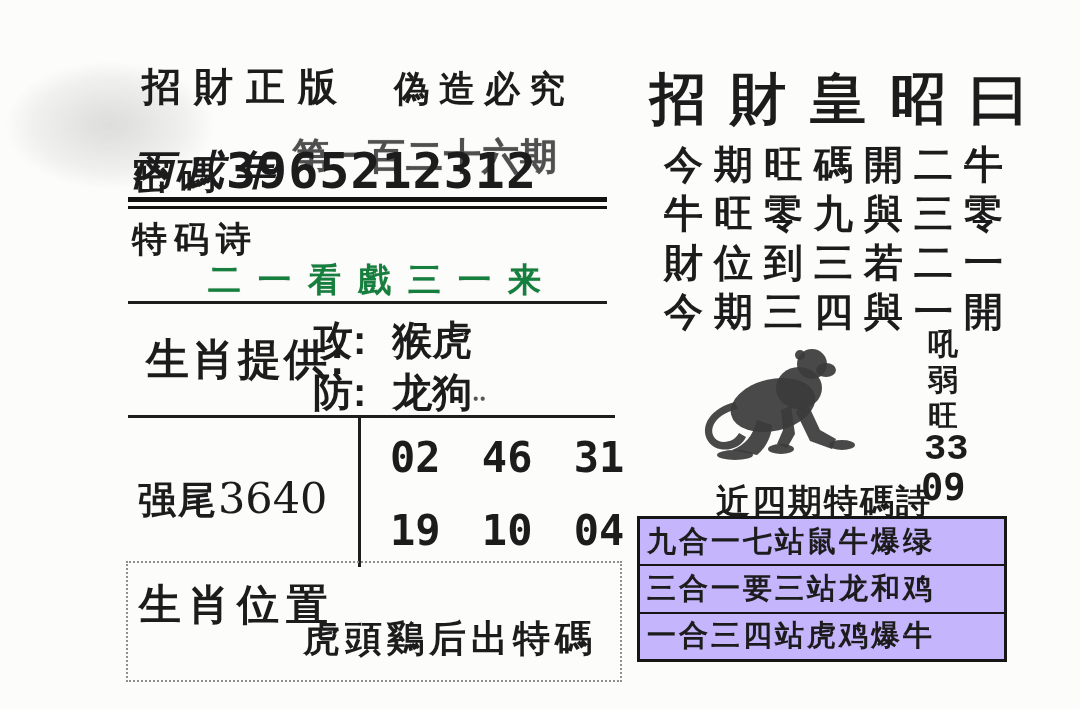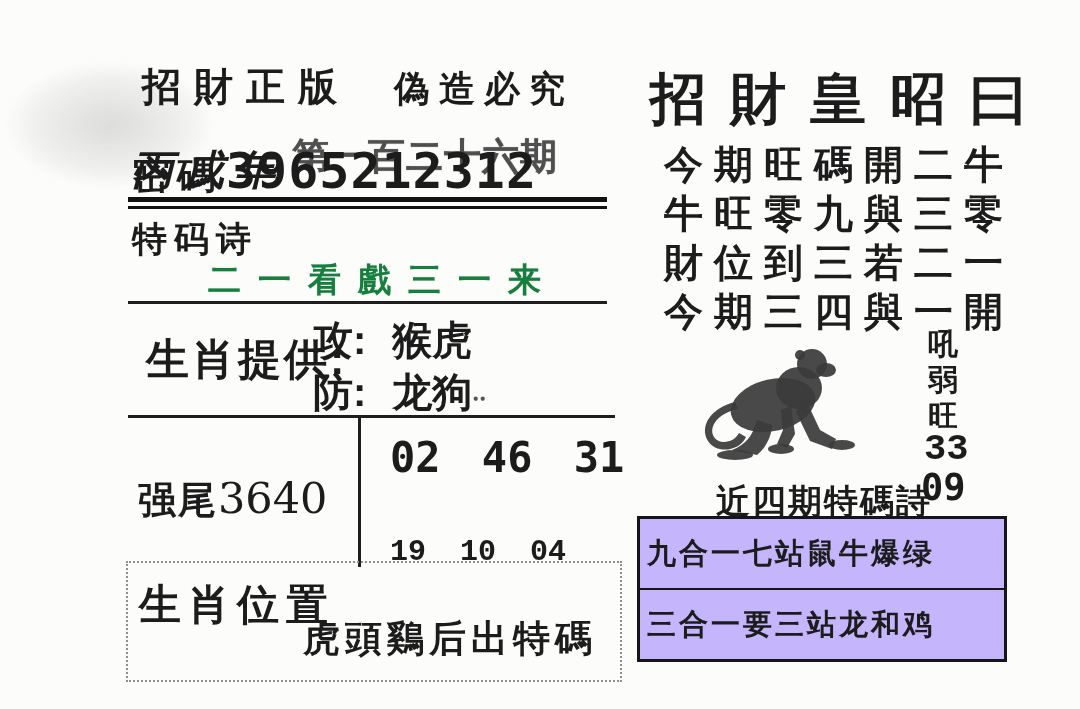--- a/index.html
+++ b/index.html
@@ -39,21 +39,21 @@
   .atk{left:313px;top:313px;font-size:40px;font-weight:700;}
   .dfd{left:313px;top:365px;font-size:40px;font-weight:700;}
   .pair-gap{display:inline-block;width:26px;}
   .dots{font-size:26px;color:#555;vertical-align:6px;letter-spacing:4px;}
   .hr2{left:128px;top:415px;width:487px;height:3px;background:#1e1e1e;}
   .vline{left:358px;top:418px;width:3px;height:149px;background:#1e1e1e;}
   .tail{left:138px;top:473px;font-size:38px;}
   .tail .lbl{font-weight:900;letter-spacing:2px;}
   .tail .val{font-size:43px;font-weight:500;}
   .numrow1{left:390px;top:433px;font-size:42px;font-weight:600;word-spacing:16px;}
-  .numrow2{left:390px;top:535px;font-size:30px;font-weight:600;word-spacing:16px;font-family:Liberation Mono, monospace;}
+  .numrow2{left:390px;top:506px;font-size:42px;font-weight:600;word-spacing:16px;}
   .dotted-box{left:126px;top:561px;width:492px;height:117px;border:2px dotted #8f8f8f;}
   .pos-label{left:139px;top:577px;font-size:42px;letter-spacing:7px;}
   .pos-line{left:303px;top:614px;font-size:37px;letter-spacing:5px;}
 
   
   .r-title{left:650px;top:62px;font-size:56px;letter-spacing:24px;}
   .r-poem{left:664px;font-size:39px;font-weight:700;letter-spacing:11px;}
   .rp0{top:138px;} .rp1{top:187px;} .rp2{top:236px;} .rp3{top:285px;}
   .monkey{left:695px;top:328px;width:185px;height:145px;}
   .side-col{left:928px;top:328px;display:flex;flex-direction:column;gap:4px;
@@ -147,13 +147,14 @@
   <span>旺</span>
 </div>
 <div class="abs n33 mono">33</div>
 <div class="abs n09 mono">09</div>
 
 <div class="abs recent-label heavy">近四期特碼詩</div>
 
 <div class="abs recent-table">
   <div class="recent-row">九合一七站鼠牛爆绿</div>
   <div class="recent-row">三合一要三站龙和鸡</div>
+  <div class="recent-row">一合三四站虎鸡爆牛</div>
 </div>
 
 </body></html>

